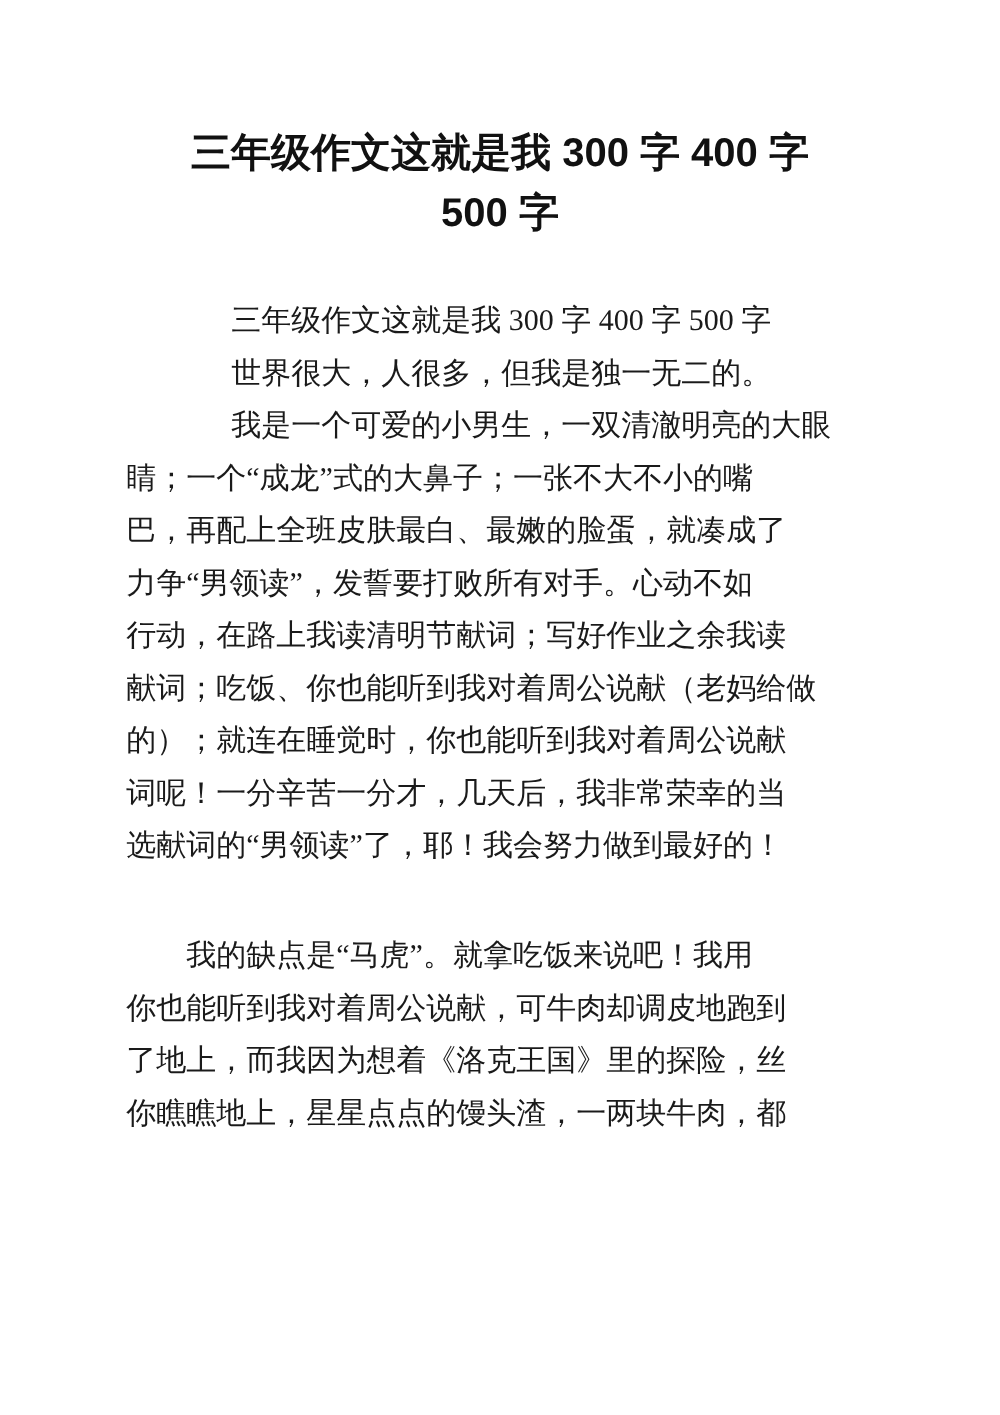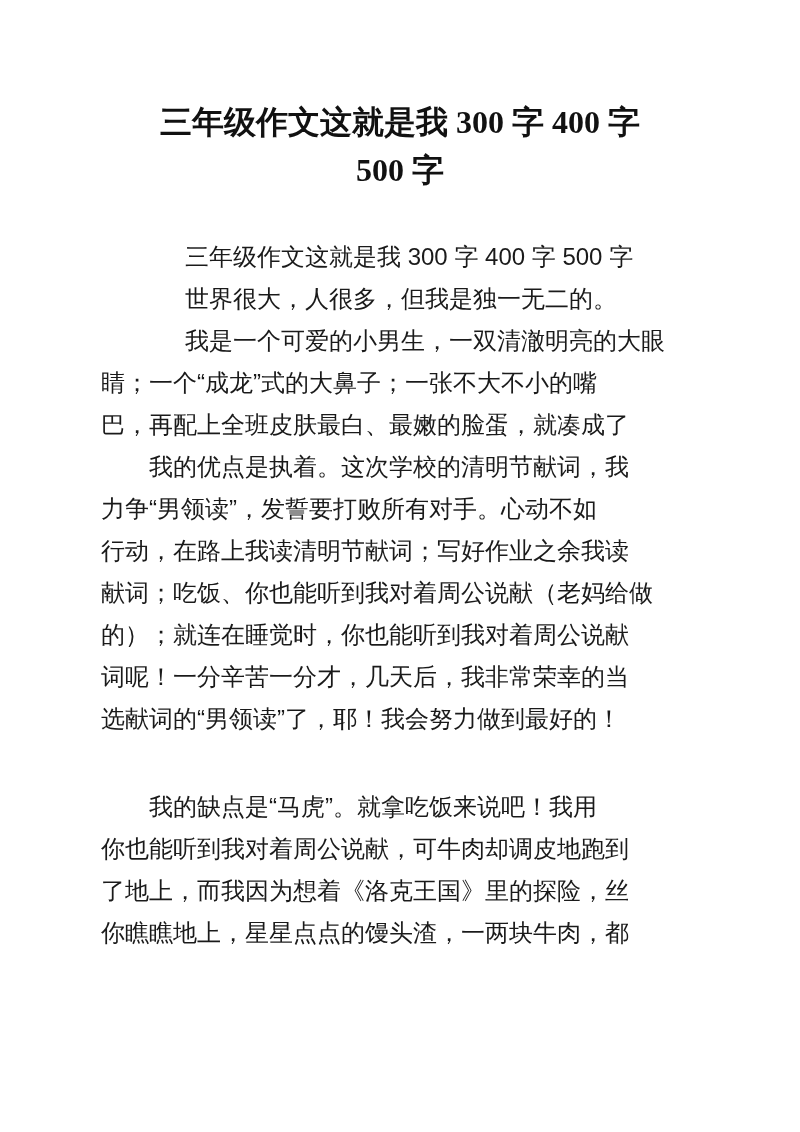--- a/index.html
+++ b/index.html
@@ -1,25 +1,25 @@
 <!DOCTYPE html>
 <html><head>
   <meta charset="utf-8">
   <style>
     html, body { margin: 0; padding: 0; background: #ffffff; }
     body { width: 800px; height: 1132px; position: relative; overflow: hidden; color: #111111; }
     .page { position: absolute; left: 0; top: 0; width: 800px; height: 1132px; background: #fff; }
     .title {
       position: absolute; left: 100px; top: 98px; width: 600px;
-      text-align: center; font-family: Liberation Serif, serif;
+      text-align: center; font-family: Liberation Sans, sans-serif;
       font-weight: bold; font-size: 32px; line-height: 48px; color: #111;
     }
     .body {
       position: absolute; left: 137px; top: 236px; width: 528px;
-      font-family: Liberation Sans, sans-serif;
+      font-family: Liberation Serif, serif;
       font-size: 24px; line-height: 42px; color: #1a1a1a;
     }
     .line { display: block; white-space: nowrap; height: 42px; }
     .indent { padding-left: 48px; }
     .gap { height: 46px; }
   </style>
 </head>
 <body>
 
 <div class="page">
@@ -34,21 +34,20 @@
     </div>
     <div>
       <span class="line indent">世界很大，人很多，但我是独一无二的。</span>
     </div>
     <div>
       <span class="line indent">我是一个可爱的小男生，一双清澈明亮的大眼</span>
       <span class="line" style="margin-left:-36px">睛；一个“成龙”式的大鼻子；一张不大不小的嘴</span>
       <span class="line" style="margin-left:-36px">巴，再配上全班皮肤最白、最嫩的脸蛋，就凑成了</span>
     </div>
     <div>
-      <span class="line indent" style="margin-left:-36px">我的优点是执着。这次学校的清明节献词，我</span>
       <span class="line" style="margin-left:-36px">力争“男领读”，发誓要打败所有对手。心动不如</span>
       <span class="line" style="margin-left:-36px">行动，在路上我读清明节献词；写好作业之余我读</span>
       <span class="line" style="margin-left:-36px">献词；吃饭、你也能听到我对着周公说献（老妈给做</span>
       <span class="line" style="margin-left:-36px">的）；就连在睡觉时，你也能听到我对着周公说献</span>
       <span class="line" style="margin-left:-36px">词呢！一分辛苦一分才，几天后，我非常荣幸的当</span>
       <span class="line" style="margin-left:-36px">选献词的“男领读”了，耶！我会努力做到最好的！</span>
     </div>
     <div class="gap"></div>
     <div>
       <span class="line indent" style="margin-left:-36px">我的缺点是“马虎”。就拿吃饭来说吧！我用</span>

